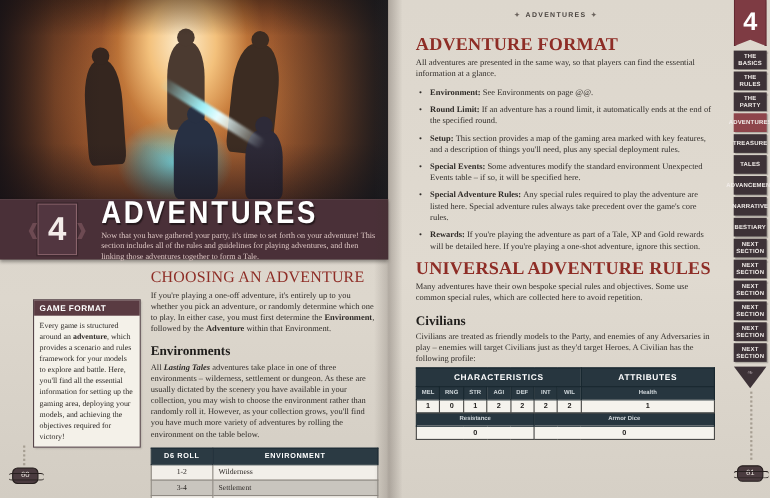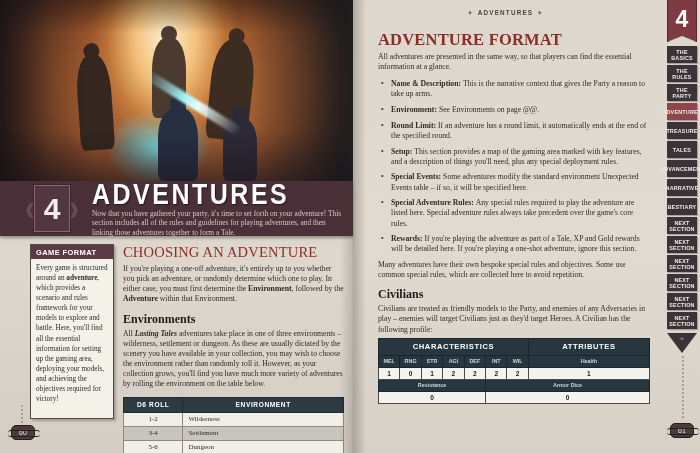--- a/index.html
+++ b/index.html
@@ -41,25 +41,25 @@
     color:#f3ece9; font-family:"Liberation Sans", sans-serif; font-weight:bold; font-size:30px; flex-shrink:0; }
   .chapter-num::before, .chapter-num::after { content:"❰"; position:absolute; color:#6d4a52; font-size:14px; top:15px; }
   .chapter-num::before { left:-11px; }
   .chapter-num::after { content:"❱"; right:-11px; }
   .banner-text { margin-left:22px; padding-right:10px; }
   .banner-text h1 { color:#ffffff; font-family:"Liberation Sans", sans-serif; font-weight:bold;
     font-size:25px; letter-spacing:2.5px; line-height:1; transform:scaleY(1.15); transform-origin:left top; text-shadow:1px 1px 1px rgba(0,0,0,.5); }
   .banner-text p { margin-top:4px; font-size:7.4px; line-height:1.3; color:#ddc7c4; width:252px; }
 
   .left-body { position:absolute; left:30px; top:244px; width:314px; display:flex; gap:9px; }
-  .format-box { width:84px; flex-shrink:0; background:#f4f1e9; border:1px solid #564549;
-    box-shadow:1.5px 1.5px 2px rgba(0,0,0,.25); align-self:flex-start; }
+  .format-box { width:98px; flex-shrink:0; background:#f4f1e9; border:1px solid #564549;
+    box-shadow:1.5px 1.5px 2px rgba(0,0,0,.25); align-self:flex-start;margin-top:28px; }
   .format-box-header { background:#5a3b42; color:#fff; font-family:"Liberation Sans", sans-serif;
     font-weight:bold; font-size:7.5px; letter-spacing:.4px; padding:3px 5px 2px; }
-  .format-box-body { padding:4px 5px 14px; font-size:7.2px; line-height:1.4; color:#2e2a27; }
+  .format-box-body { padding:4px 5px 4px; font-size:7.2px; line-height:1.4; color:#2e2a27; }
 
   .main-col { flex:1; }
   .red-heading { color:#8e2d26; font-weight:normal; font-size:14.5px; letter-spacing:.2px; margin-bottom:3px; }
   .body-p { font-size:7.7px; line-height:1.32; color:#2f2b28; margin-bottom:7px; }
   .sub-heading { font-size:12px; font-weight:bold; color:#1f1d1b; margin-bottom:2px; }
 
   table { border-collapse:collapse; width:100%; }
   .env-table { margin-top:2px; font-size:7px; }
   .env-table th { background:#2b3a43; color:#fff; font-family:"Liberation Sans", sans-serif;
     font-size:6.6px; letter-spacing:.6px; padding:3.5px 2px; border:1px solid #1d2c35; }
@@ -193,29 +193,29 @@
 
   <div class="page-right">
     <div class="running-header">
       <span class="orn">✦</span><span>ADVENTURES</span><span class="orn">✦</span>
     </div>
 
     <div class="right-content">
       <h2 class="big-heading">ADVENTURE FORMAT</h2>
       <p class="body-p">All adventures are presented in the same way, so that players can find the essential information at a glance.</p>
       <ul class="bullets" id="bullets">
-          <li><b>Name &amp; Description: </b><span>This is the narrative context that gives the Party a reason to take up arms.</span></li>
           <li><b>Environment: </b><span>See Environments on page @@.</span></li>
           <li><b>Round Limit: </b><span>If an adventure has a round limit, it automatically ends at the end of the specified round.</span></li>
           <li><b>Setup: </b><span>This section provides a map of the gaming area marked with key features, and a description of things you'll need, plus any special deployment rules.</span></li>
           <li><b>Special Events: </b><span>Some adventures modify the standard environment Unexpected Events table – if so, it will be specified here.</span></li>
           <li><b>Special Adventure Rules: </b><span>Any special rules required to play the adventure are listed here. Special adventure rules always take precedent over the game's core rules.</span></li>
           <li><b>Rewards: </b><span>If you're playing the adventure as part of a Tale, XP and Gold rewards will be detailed here. If you're playing a one-shot adventure, ignore this section.</span></li>
         </ul>
 
+      <h2 class="big-heading">UNIVERSAL ADVENTURE RULES</h2>
       <p class="body-p">Many adventures have their own bespoke special rules and objectives. Some use common special rules, which are collected here to avoid repetition.</p>
 
       <h3 class="sub-heading">Civilians</h3>
       <p class="body-p" style="margin-bottom:3px;">Civilians are treated as friendly models to the Party, and enemies of any Adversaries in play – enemies will target Civilians just as they'd target Heroes. A Civilian has the following profile:</p>
 
       <table class="profile-table">
         <colgroup>
           <col style="width:7.9%">
             <col style="width:7.9%">
             <col style="width:7.9%">

